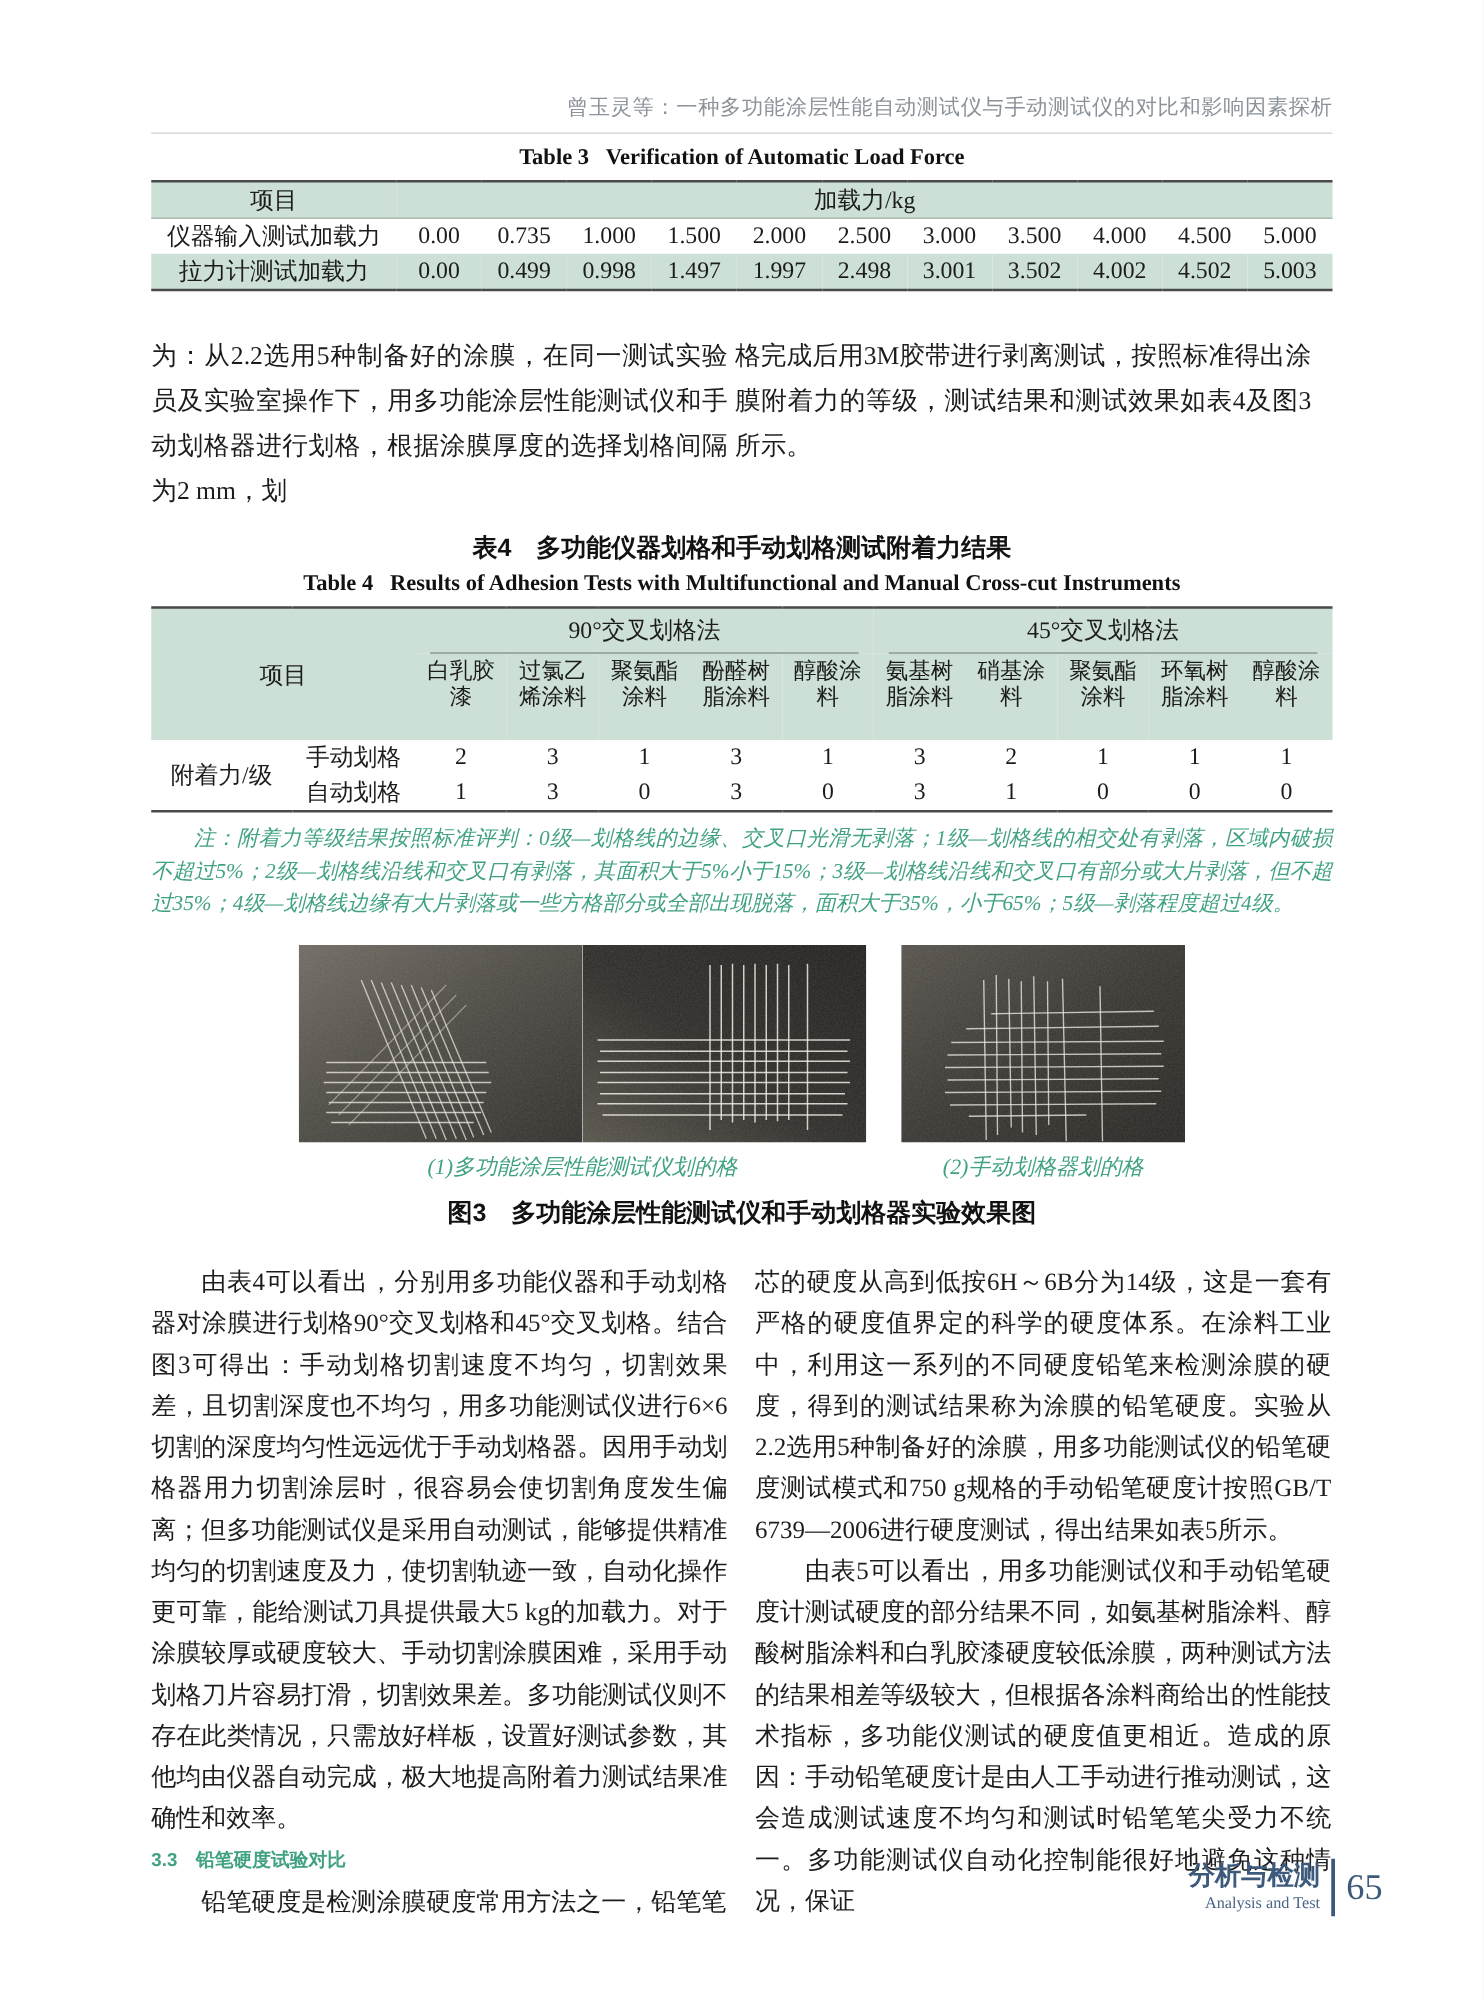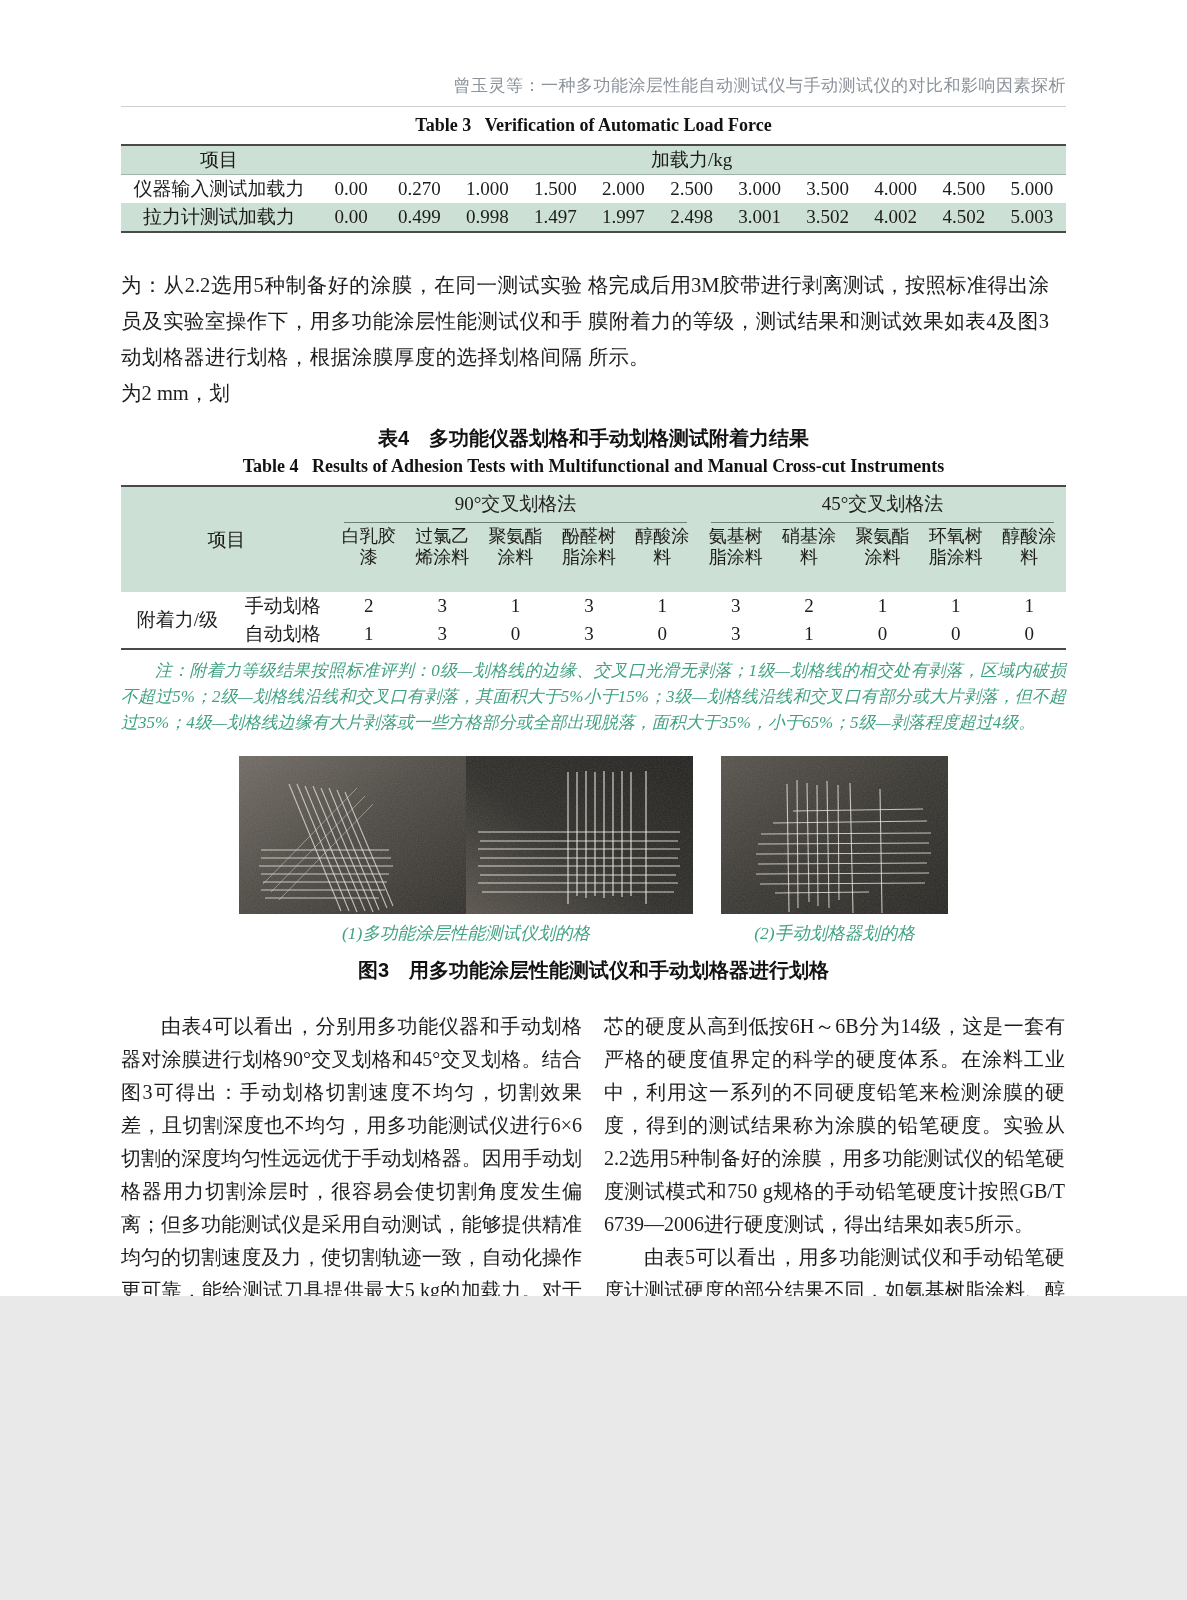--- a/index.html
+++ b/index.html
@@ -1,17 +1,17 @@
 <!DOCTYPE html>
 <html><head>
 <meta charset="utf-8">
 <style>
   html,body{margin:0;padding:0;}
   body{background:#e9e9e9;}
-  .page{width:1187px;height:1296px;position:relative;background:#ffffff;margin:0 auto;overflow:hidden;}
+  .page{width:1187px;height:1600px;position:relative;background:#ffffff;margin:0 auto;overflow:hidden;}
   .content{width:945px;margin-left:121px;}
 
   .running-title{padding-top:74px;text-align:right;font-family:"Liberation Sans",sans-serif;
     font-size:17px;color:#8b929a;letter-spacing:.5px;}
   .header-rule{margin-top:9px;border:none;border-top:1.5px solid #ccd1d3;height:0;}
 
   .t-title-zh{margin-top:24px;text-align:center;font-family:"Liberation Sans",sans-serif;
     font-weight:bold;font-size:20px;color:#121212;}
   .t-title-en{margin-top:4px;text-align:center;font-family:"Liberation Serif",serif;
     font-weight:bold;font-size:18px;color:#121212;}
@@ -77,21 +77,21 @@
         <col span="11" style="width:68px">
       </colgroup>
       <tbody>
           <tr class="green rule-under">
         <td>项目</td>
         <td colspan="11">加载力/kg</td>
       </tr>
       <tr>
         <td>仪器输入测试加载力</td>
         <td>0.00</td>
-        <td>0.270</td>
+        <td>0.735</td>
         <td>1.000</td>
         <td>1.500</td>
         <td>2.000</td>
         <td>2.500</td>
         <td>3.000</td>
         <td>3.500</td>
         <td>4.000</td>
         <td>4.500</td>
         <td>5.000</td>
       </tr>
@@ -292,21 +292,21 @@
             </g>
           </svg>
         </div>
       </div>
 
       <div class="fig-caps">
         <div class="cap cap1">(1)多功能涂层性能测试仪划的格</div>
         <div class="cap cap2">(2)手动划格器划的格</div>
       </div>
 
-      <div class="t-title-zh" style="margin-top:12px">图3　用多功能涂层性能测试仪和手动划格器进行划格</div>
+      <div class="t-title-zh" style="margin-top:12px">图3　多功能涂层性能测试仪和手动划格器实验效果图</div>
     </div>
 
     <div class="twocol2">
       <div class="col">
         <p class="indent">由表4可以看出，分别用多功能仪器和手动划格器对涂膜进行划格90°交叉划格和45°交叉划格。结合图3可得出：手动划格切割速度不均匀，切割效果差，且切割深度也不均匀，用多功能测试仪进行6×6切割的深度均匀性远远优于手动划格器。因用手动划格器用力切割涂层时，很容易会使切割角度发生偏离；但多功能测试仪是采用自动测试，能够提供精准均匀的切割速度及力，使切割轨迹一致，自动化操作更可靠，能给测试刀具提供最大5 kg的加载力。对于涂膜较厚或硬度较大、手动切割涂膜困难，采用手动划格刀片容易打滑，切割效果差。多功能测试仪则不存在此类情况，只需放好样板，设置好测试参数，其他均由仪器自动完成，极大地提高附着力测试结果准确性和效率。</p>
         <div class="section-heading">3.3　铅笔硬度试验对比</div>
         <p class="indent">铅笔硬度是检测涂膜硬度常用方法之一，铅笔笔</p>
       </div>
       <div class="col">
         <p class="noindent">芯的硬度从高到低按6H～6B分为14级，这是一套有严格的硬度值界定的科学的硬度体系。在涂料工业中，利用这一系列的不同硬度铅笔来检测涂膜的硬度，得到的测试结果称为涂膜的铅笔硬度。实验从2.2选用5种制备好的涂膜，用多功能测试仪的铅笔硬度测试模式和750 g规格的手动铅笔硬度计按照GB/T 6739—2006进行硬度测试，得出结果如表5所示。</p>

